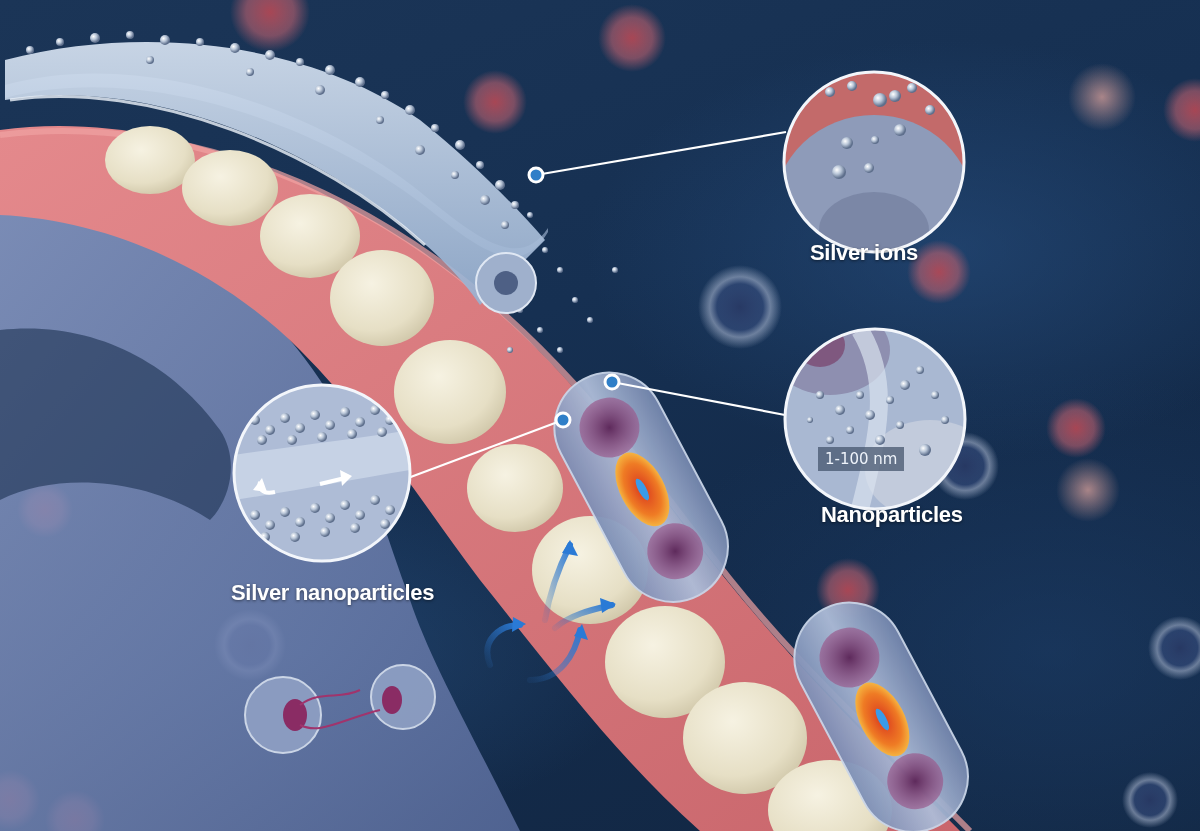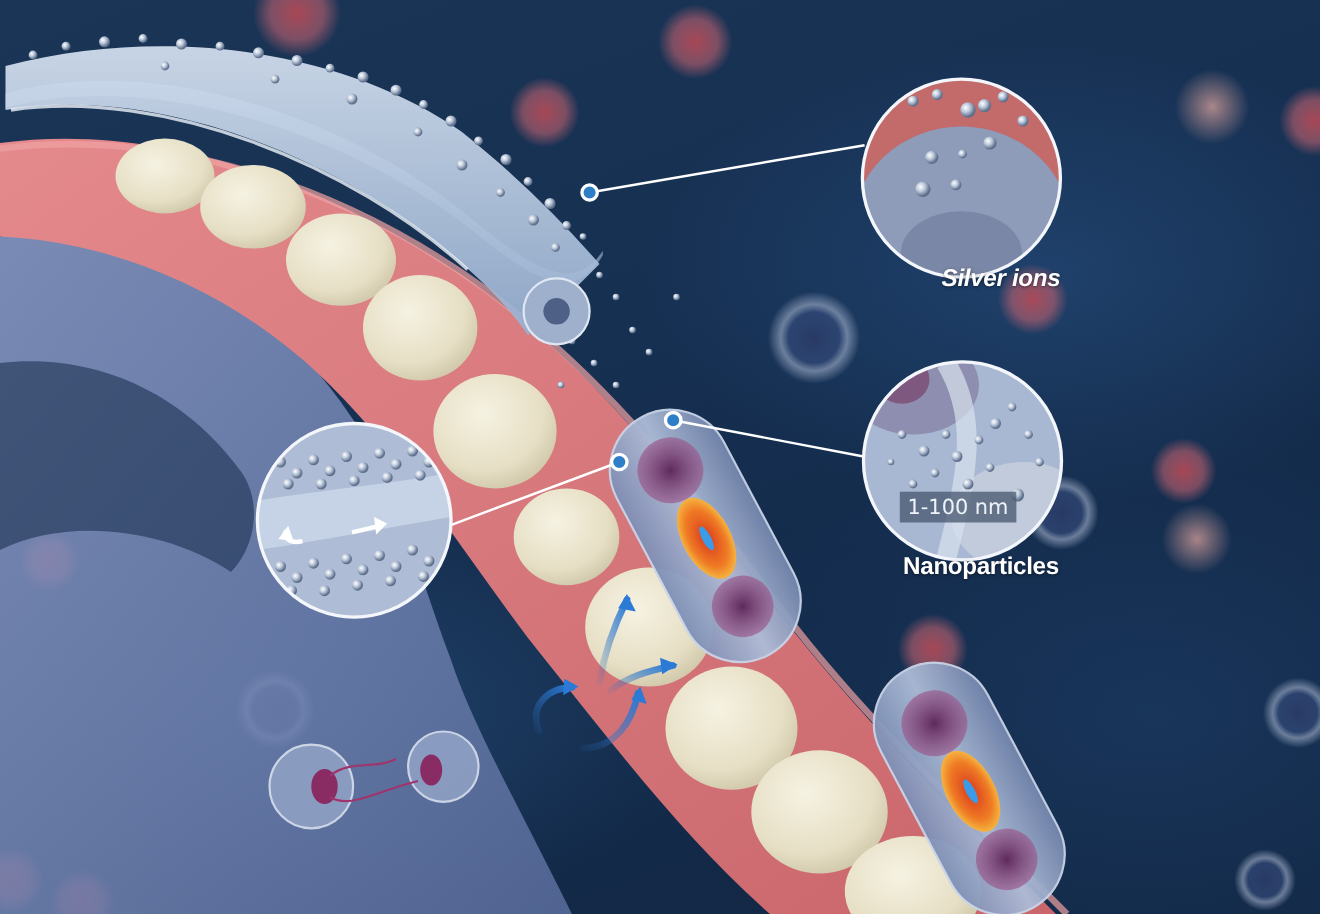--- a/index.html
+++ b/index.html
@@ -5,21 +5,21 @@
   html,body{margin:0;padding:0;}
   body{width:1200px;height:831px;overflow:hidden;background:#142a48;font-family:"Liberation Sans",sans-serif;}
   .stage{position:relative;width:1200px;height:831px;overflow:hidden;
     background:
       radial-gradient(ellipse 520px 300px at 950px 250px, rgba(40,80,130,0.55), transparent 70%),
       radial-gradient(ellipse 500px 260px at 300px 650px, rgba(45,90,140,0.45), transparent 70%),
       radial-gradient(ellipse 600px 400px at 1050px 650px, rgba(30,65,110,0.5), transparent 70%),
       linear-gradient(160deg,#1b3557 0%,#163052 40%,#132a49 70%,#122743 100%);}
   svg.scene{position:absolute;left:0;top:0;}
   .label{position:absolute;color:#ffffff;font-weight:bold;font-size:22px;letter-spacing:-0.3px;text-shadow:0 1px 3px rgba(0,0,0,0.5);white-space:nowrap;}
-  .scale-badge{position:absolute;background:rgba(70,85,110,0.75);color:#eef3fa;font-size:19px;padding:3px 7px;font-family:"DejaVu Sans",sans-serif;}
+  .scale-badge{position:absolute;background:rgba(70,85,110,0.75);color:#eef3fa;font-size:15px;padding:3px 7px;font-family:"DejaVu Sans",sans-serif;}
 </style>
 </head>
 <body>
 
 <div class="stage">
 
 <svg class="scene" width="1200" height="831" viewBox="0 0 1200 831">
   <defs>
     <radialGradient id="redBlob" cx="50%" cy="50%" r="50%">
       <stop offset="0%" stop-color="#c04a55" stop-opacity="0.9"></stop>
@@ -304,16 +304,17 @@
     <path d="M320,484 L345,478" stroke="#ffffff" stroke-width="4"></path>
     <polygon points="352,476 340,470 342,486" fill="#ffffff"></polygon>
     <path d="M275,492 C262,495 258,488 260,482" stroke="#ffffff" stroke-width="4" fill="none"></path>
     <polygon points="253,490 262,478 267,492" fill="#ffffff"></polygon>
   </g>
   <circle cx="322" cy="473" r="88" fill="none" stroke="#f3f6fb" stroke-width="3"></circle>
 </svg>
 
 <div class="scale-badge" style="left:818px;top:447px;">1-100 nm</div>
 
-<div class="label" style="left:856px;top:240px;font-style:italic;">Silver ions</div>
+<div class="label" style="left:810px;top:240px;">Silver ions</div>
 <div class="label" style="left:821px;top:502px;">Nanoparticles</div>
+<div class="label" style="left:231px;top:580px;">Silver nanoparticles</div>
 
 </div>
 
 </body></html>

